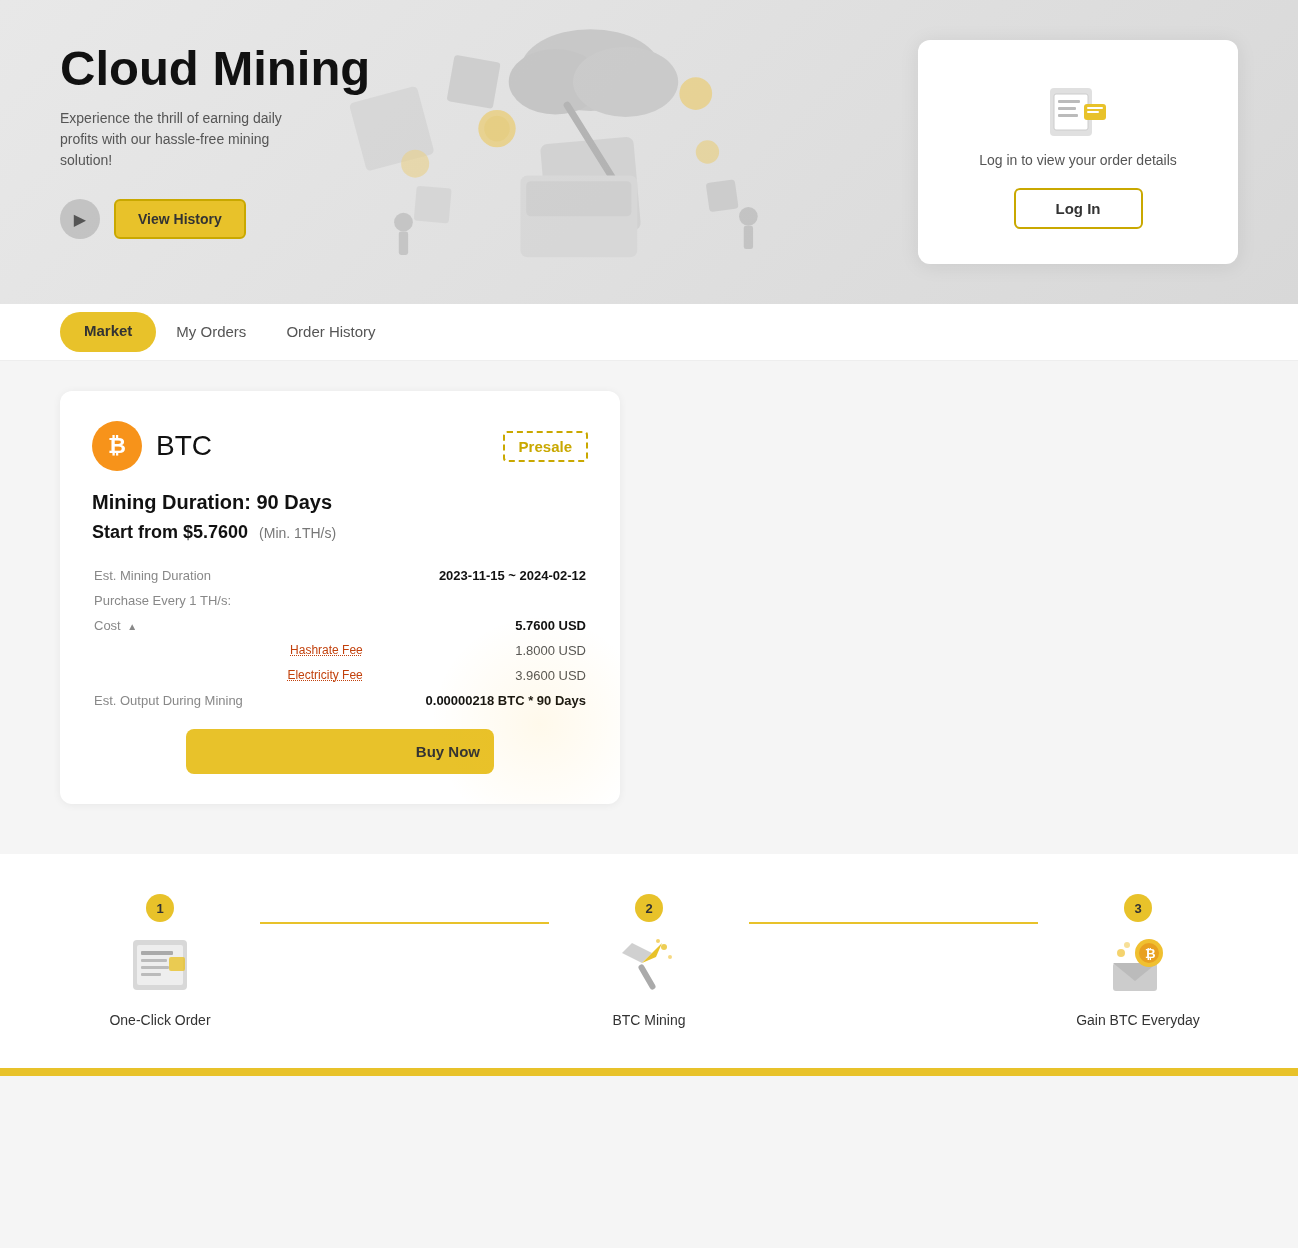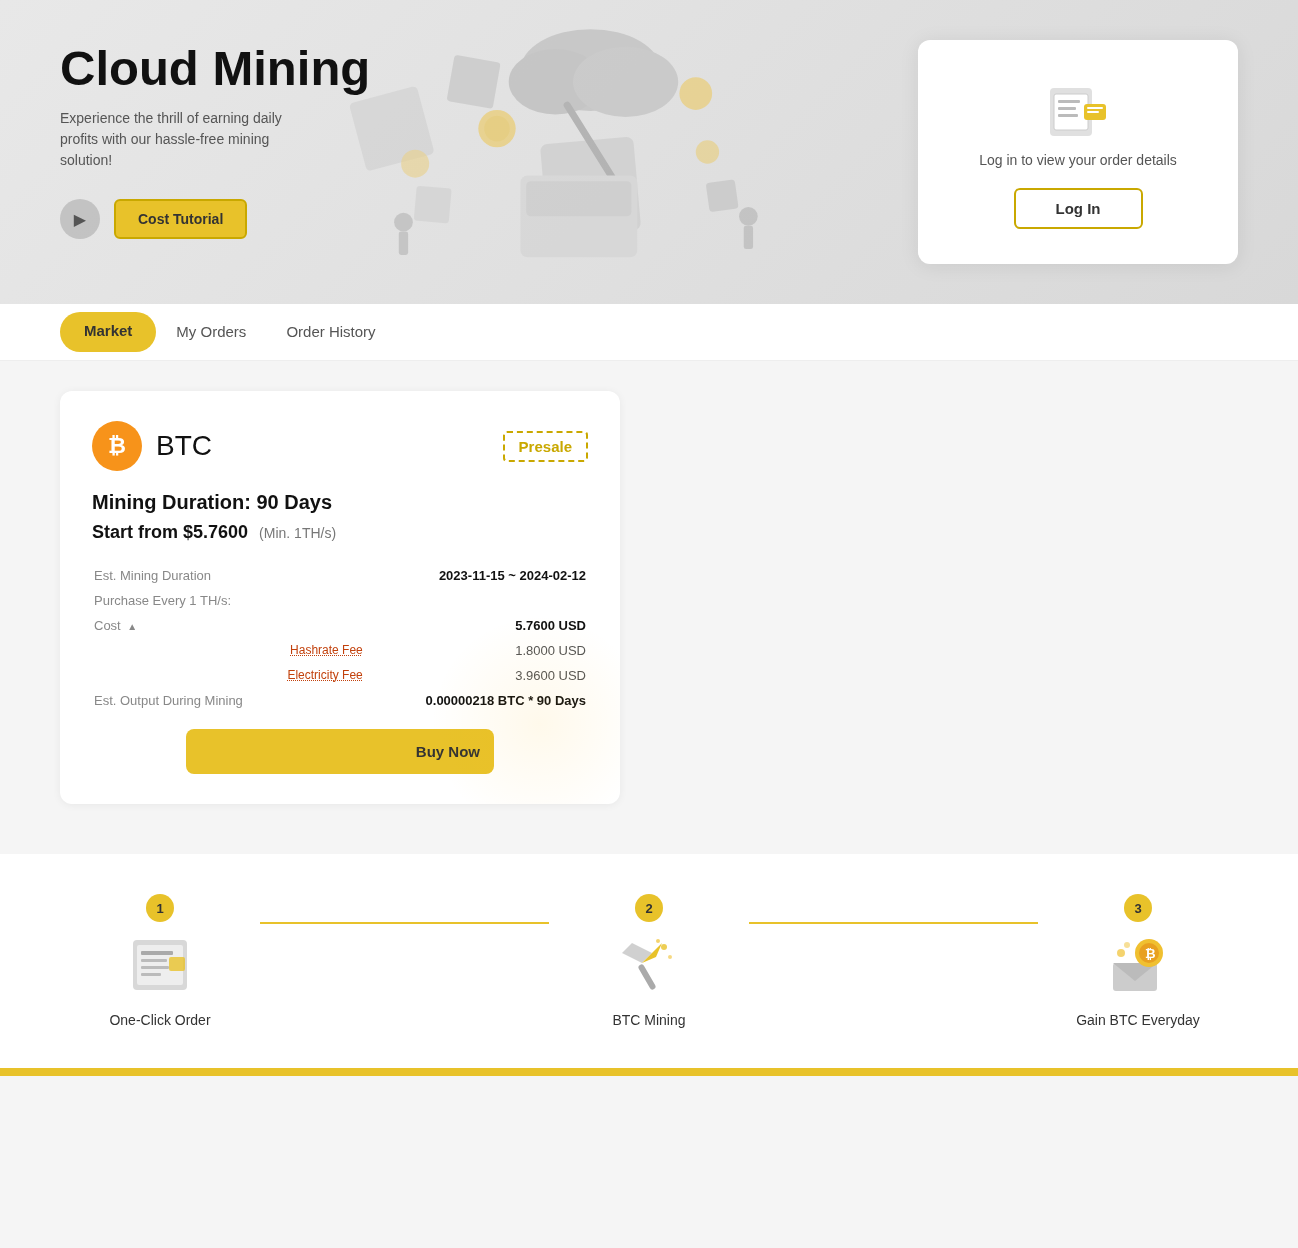--- a/index.html
+++ b/index.html
@@ -230,21 +230,21 @@
     <rect x="336" y="198" width="8" height="20" fill="#aaa" rx="2"></rect>
     <circle cx="635" cy="185" r="8" fill="#aaa"></circle>
     <rect x="631" y="193" width="8" height="20" fill="#aaa" rx="2"></rect>
   </svg>
 
   <div class="hero-left">
     <div class="hero-title">Cloud Mining</div>
     <div class="hero-subtitle">Experience the thrill of earning daily profits with our hassle-free mining solution!</div>
     <div class="hero-actions">
       <button class="play-btn">▶</button>
-      <button class="tutorial-btn">Cost Tutorial</button>
+      <button class="tutorial-btn">View History</button>
     </div>
   </div>
 
   <div class="hero-center" style="flex:1.2;"></div>
 
   <div class="login-card">
     
     <div class="login-card-icon">
       <svg viewBox="0 0 64 48" xmlns="http://www.w3.org/2000/svg">
         <rect x="4" y="0" width="42" height="48" rx="4" fill="#e0e0e0"></rect>

